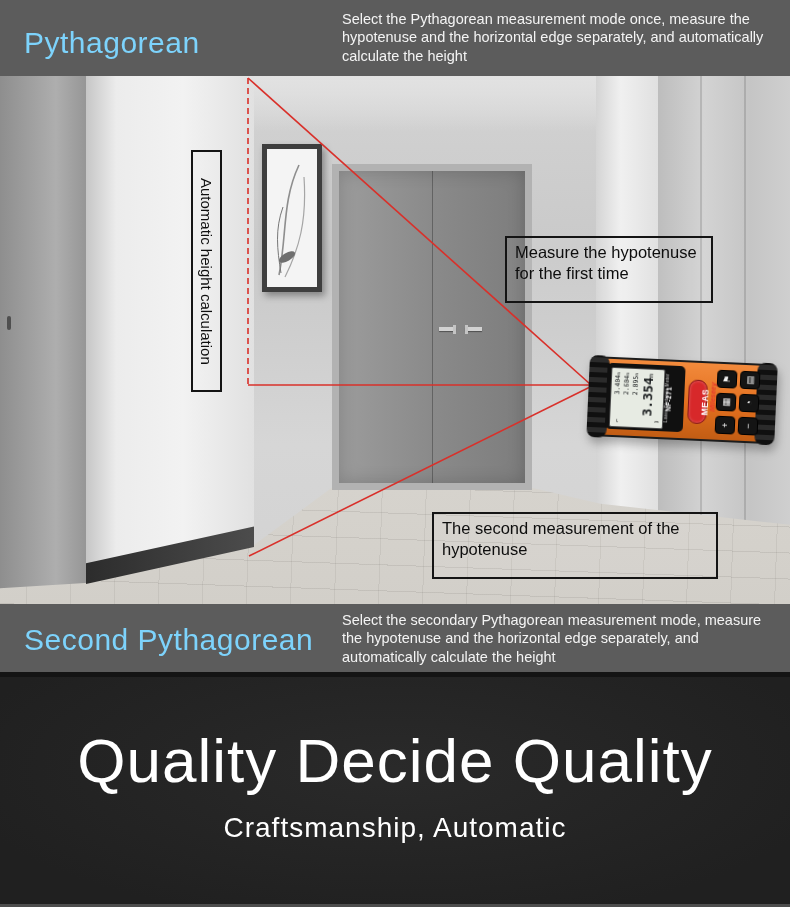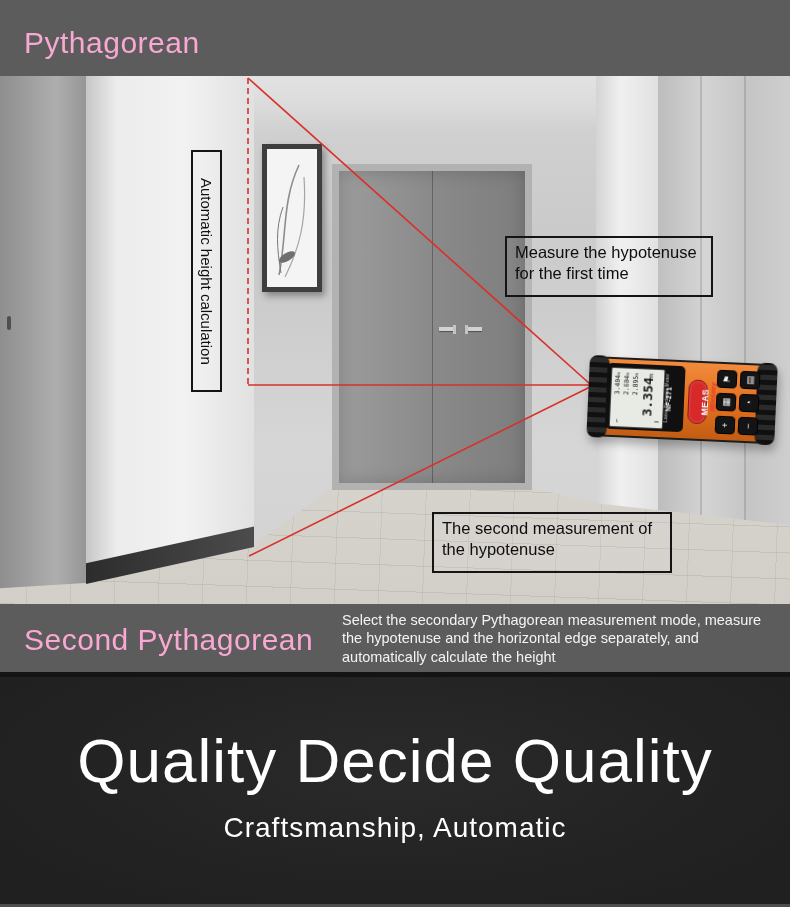--- a/index.html
+++ b/index.html
@@ -3,21 +3,21 @@
 <meta charset="utf-8">
 <style>
   html,body{margin:0;padding:0;background:#fff;}
   #page{position:relative;width:790px;height:907px;overflow:hidden;
         font-family:"Liberation Sans",sans-serif;background:#cfcfcf;}
 
   
   .gray-bar{position:absolute;left:0;width:790px;background:#5c5c5c;}
   #header-bar{top:0;height:76px;}
   #second-bar{top:604px;height:76px;}
-  .bar-title{position:absolute;left:24px;color:#f9a8d4;font-size:30px;letter-spacing:.5px;}
+  .bar-title{position:absolute;left:24px;color:#7dd3fc;font-size:30px;letter-spacing:.5px;}
   #header-title{top:26px;}
   #second-title{top:19px;}
   .bar-desc{position:absolute;left:342px;width:432px;color:#f4f4f4;
             font-size:14.5px;line-height:1.27;}
   #header-desc{top:10px;}
   #second-desc{top:7px;}
 
   
   #photo{position:absolute;left:0;top:76px;width:790px;height:528px;overflow:hidden;
          background:linear-gradient(180deg,#dadada 0%,#d0d0d0 10%,#c9c9c9 35%,#d6d6d6 70%,#d2d2d2 100%);}
@@ -59,28 +59,28 @@
              clip-path:polygon(0 92.3%,100% 85.3%,100% 89.2%,0 96.2%);}
   #picture-frame{position:absolute;left:262px;top:68px;width:60px;height:148px;
                  border:5px solid #3e3e3e;box-sizing:border-box;background:#f4f4f4;
                  box-shadow:3px 4px 7px rgba(0,0,0,.35);}
 
   
   #measure-overlay{position:absolute;left:0;top:0;width:790px;height:907px;pointer-events:none;}
 
   
   .lbl{position:absolute;border:2px solid #141414;color:#0e0e0e;font-size:16.5px;
-       line-height:1.3;padding:4px 8px 10px 8px;box-sizing:border-box;background:rgba(255,255,255,.06);}
+       line-height:1.3;padding:4px 8px 16px 8px;box-sizing:border-box;background:rgba(255,255,255,.06);}
   #label-vertical{left:191px;top:150px;width:31px;height:242px;padding:6px 0;
                   display:flex;align-items:center;justify-content:center;}
   #label-vertical span{writing-mode:vertical-rl;text-orientation:mixed;
                        font-size:15px;white-space:nowrap;}
   #label-first{left:505px;top:236px;width:208px;}
   #label-third{left:226px;top:398px;width:219px;}
-  #label-second{left:432px;top:512px;width:240px;}
+  #label-second{left:432px;top:512px;width:286px;}
 
   
   #device{position:absolute;left:592px;top:356px;width:184px;height:80px;
           transform:rotate(2.6deg);transform-origin:left top;
           filter:drop-shadow(2px 6px 5px rgba(0,0,0,.28));}
   #dev-body{position:absolute;inset:0;background:linear-gradient(180deg,#f28a3c,#e26f1e 55%,#c25d14);
             border:2px solid #1d1d1d;border-radius:12px;box-sizing:border-box;}
   .dev-cap{position:absolute;top:-1px;height:82px;width:20px;background:#171717;border-radius:8px;
            background-image:repeating-linear-gradient(0deg,#101010 0 5px,#2b2b2b 5px 10px);}
   #dev-cap-left{left:-2px;}
@@ -119,20 +119,21 @@
   #footer-subheadline{margin-top:16px;font-size:28px;letter-spacing:1px;}
   #bottom-edge{position:absolute;left:0;bottom:0;width:790px;height:3px;background:#4d4d4d;}
 </style>
 </head>
 <body>
 
 <div id="page">
 
   <div id="header-bar" class="gray-bar">
     <div id="header-title" class="bar-title">Pythagorean</div>
+    <div id="header-desc" class="bar-desc">Select the Pythagorean measurement mode once, measure the hypotenuse and the horizontal edge separately, and automatically calculate the height</div>
   </div>
 
   <div id="photo">
     <div id="ceiling"></div>
     <div id="far-right-wall">
       <div class="panel-seam" style="left:42px"></div>
       <div class="panel-seam" style="left:86px"></div>
     </div>
     <div id="right-pillar"></div>
     <div id="left-wall">

